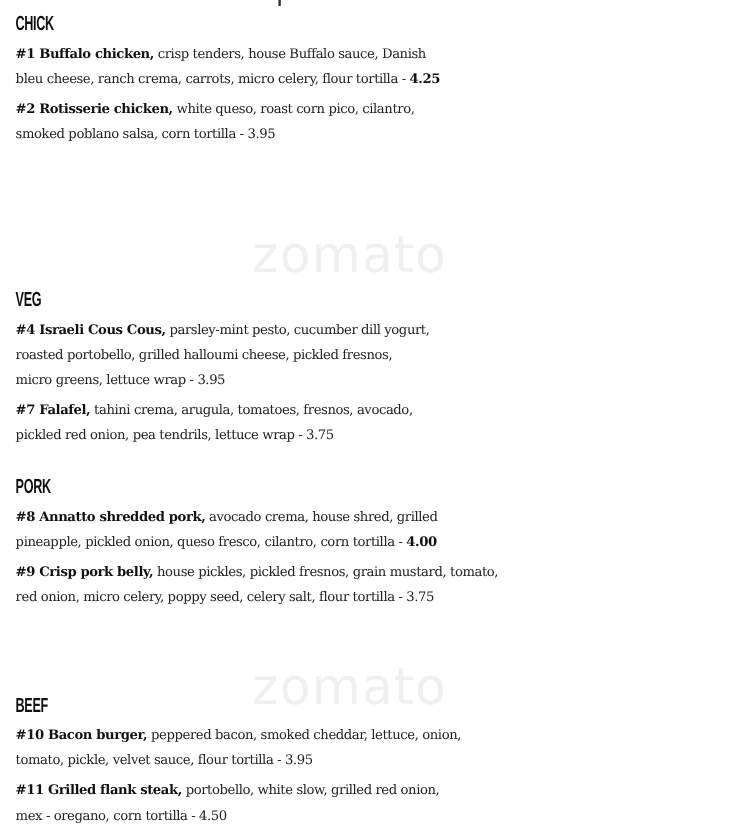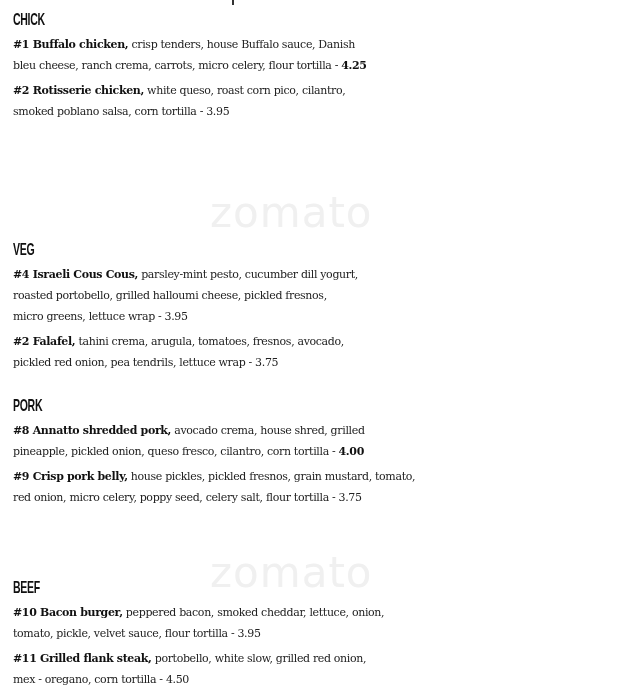--- a/index.html
+++ b/index.html
@@ -107,21 +107,21 @@
     </div>
 
     <div class="section" style="top:192px;margin-top:48px;">
       <div class="section-title">VEG</div>
       <div class="item">
         <span class="item-head">#4 Israeli Cous Cous,</span><span class="item-desc"> parsley-mint pesto, cucumber dill yogurt,</span><br>
         <span class="item-desc">roasted portobello, grilled halloumi cheese, pickled fresnos,</span><br>
         <span class="item-desc">micro greens, lettuce wrap - </span><span class="item-desc">3.95</span>
       </div>
       <div class="item">
-        <span class="item-head">#2 Falafel,</span><span class="item-desc"> tahini crema, arugula, tomatoes, fresnos, avocado,</span><br>
+        <span class="item-head">#7 Falafel,</span><span class="item-desc"> tahini crema, arugula, tomatoes, fresnos, avocado,</span><br>
         <span class="item-desc">pickled red onion, pea tendrils, lettuce wrap - </span><span class="item-desc">3.75</span>
       </div>
     </div>
 
     <div class="section" style="top:396px;">
       <div class="section-title">PORK</div>
       <div class="item">
         <span class="item-head">#8 Annatto shredded pork,</span><span class="item-desc"> avocado crema, house shred, grilled</span><br>
         <span class="item-desc">pineapple, pickled onion, queso fresco, cilantro, corn tortilla - </span><span class="item-price">4.00</span>
       </div>

